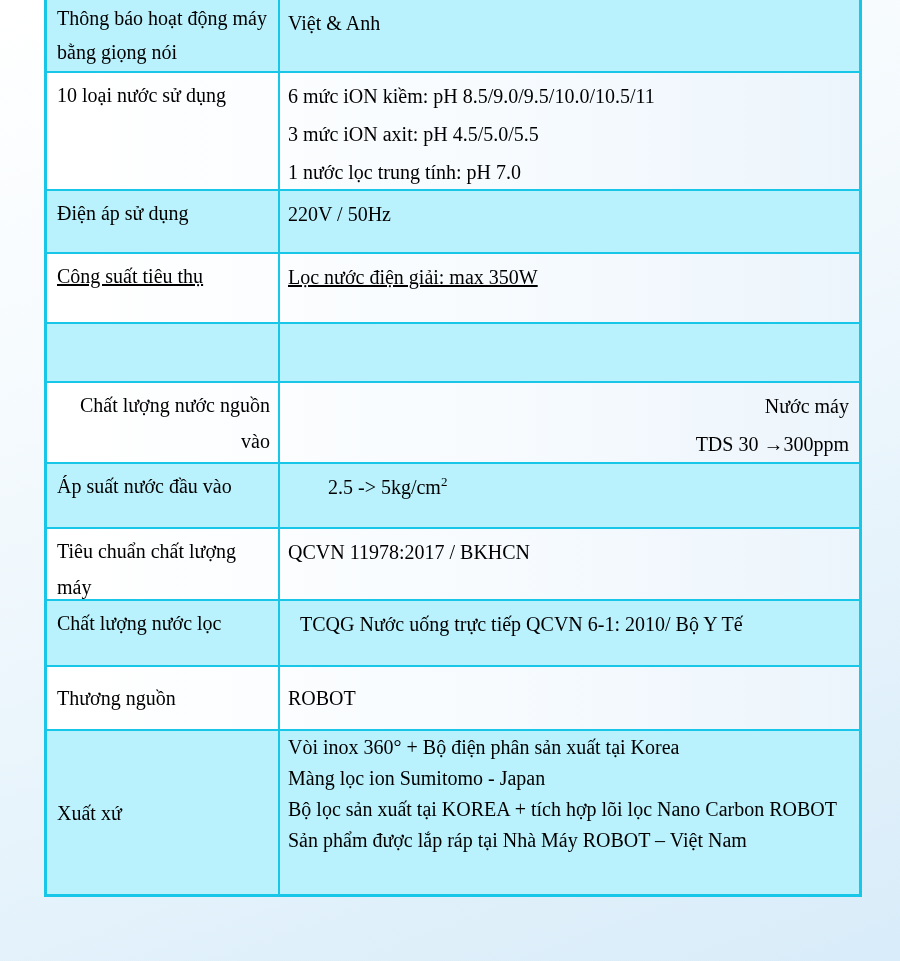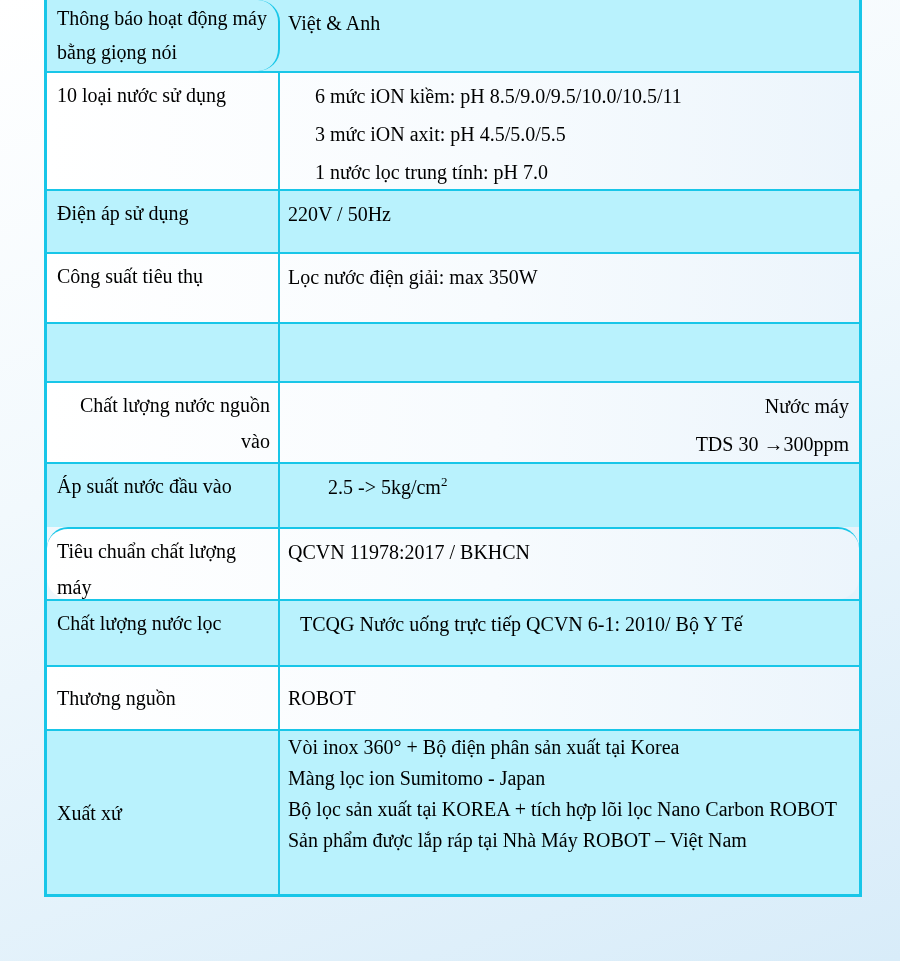--- a/index.html
+++ b/index.html
@@ -35,31 +35,31 @@
     line-height: 36px;
   }
   .value-cell {
     flex: 1 1 auto;
     padding: 4px 10px 0 8px;
     font-size: 20px;
     line-height: 38px;
   }
   
   .r0  { height: 71px;  }
-  .r1  { height: 116px; gap: 27px; }
+  .r1  { height: 116px; }
   .r2  { height: 61px;  }
-  .r3  { height: 68px;  }
+  .r3  { height: 68px; text-decoration: underline;  }
   .r4  { height: 57px; flex-direction: column;  }
   .r5  { height: 79px; text-align: right;  }
   .r6  { height: 63px; gap: 40px;  }
-  .r7  { height: 70px; border-radius: 21px;  }
+  .r7  { height: 70px;  }
   .r8  { height: 64px; gap: 12px;  }
   .r9  { height: 62px;  }
   .r10 { height: 163px; }
-  .r0 .label-cell { padding-top: 1px; line-height: 34px; border-radius: 22px; }
+  .r0 .label-cell { padding-top: 1px; line-height: 34px; }
   .v-center { display: flex; flex-direction: column; justify-content: center; padding-top: 0; }
   .r10 .value-cell { line-height: 31px; padding-top: 1px; }
   sup { font-size: 13px; line-height: 0; vertical-align: super; }
 </style>
 </head>
 <body>
 
 <div class="spec-table">
 
   <div class="spec-row bg-cyan r0">

